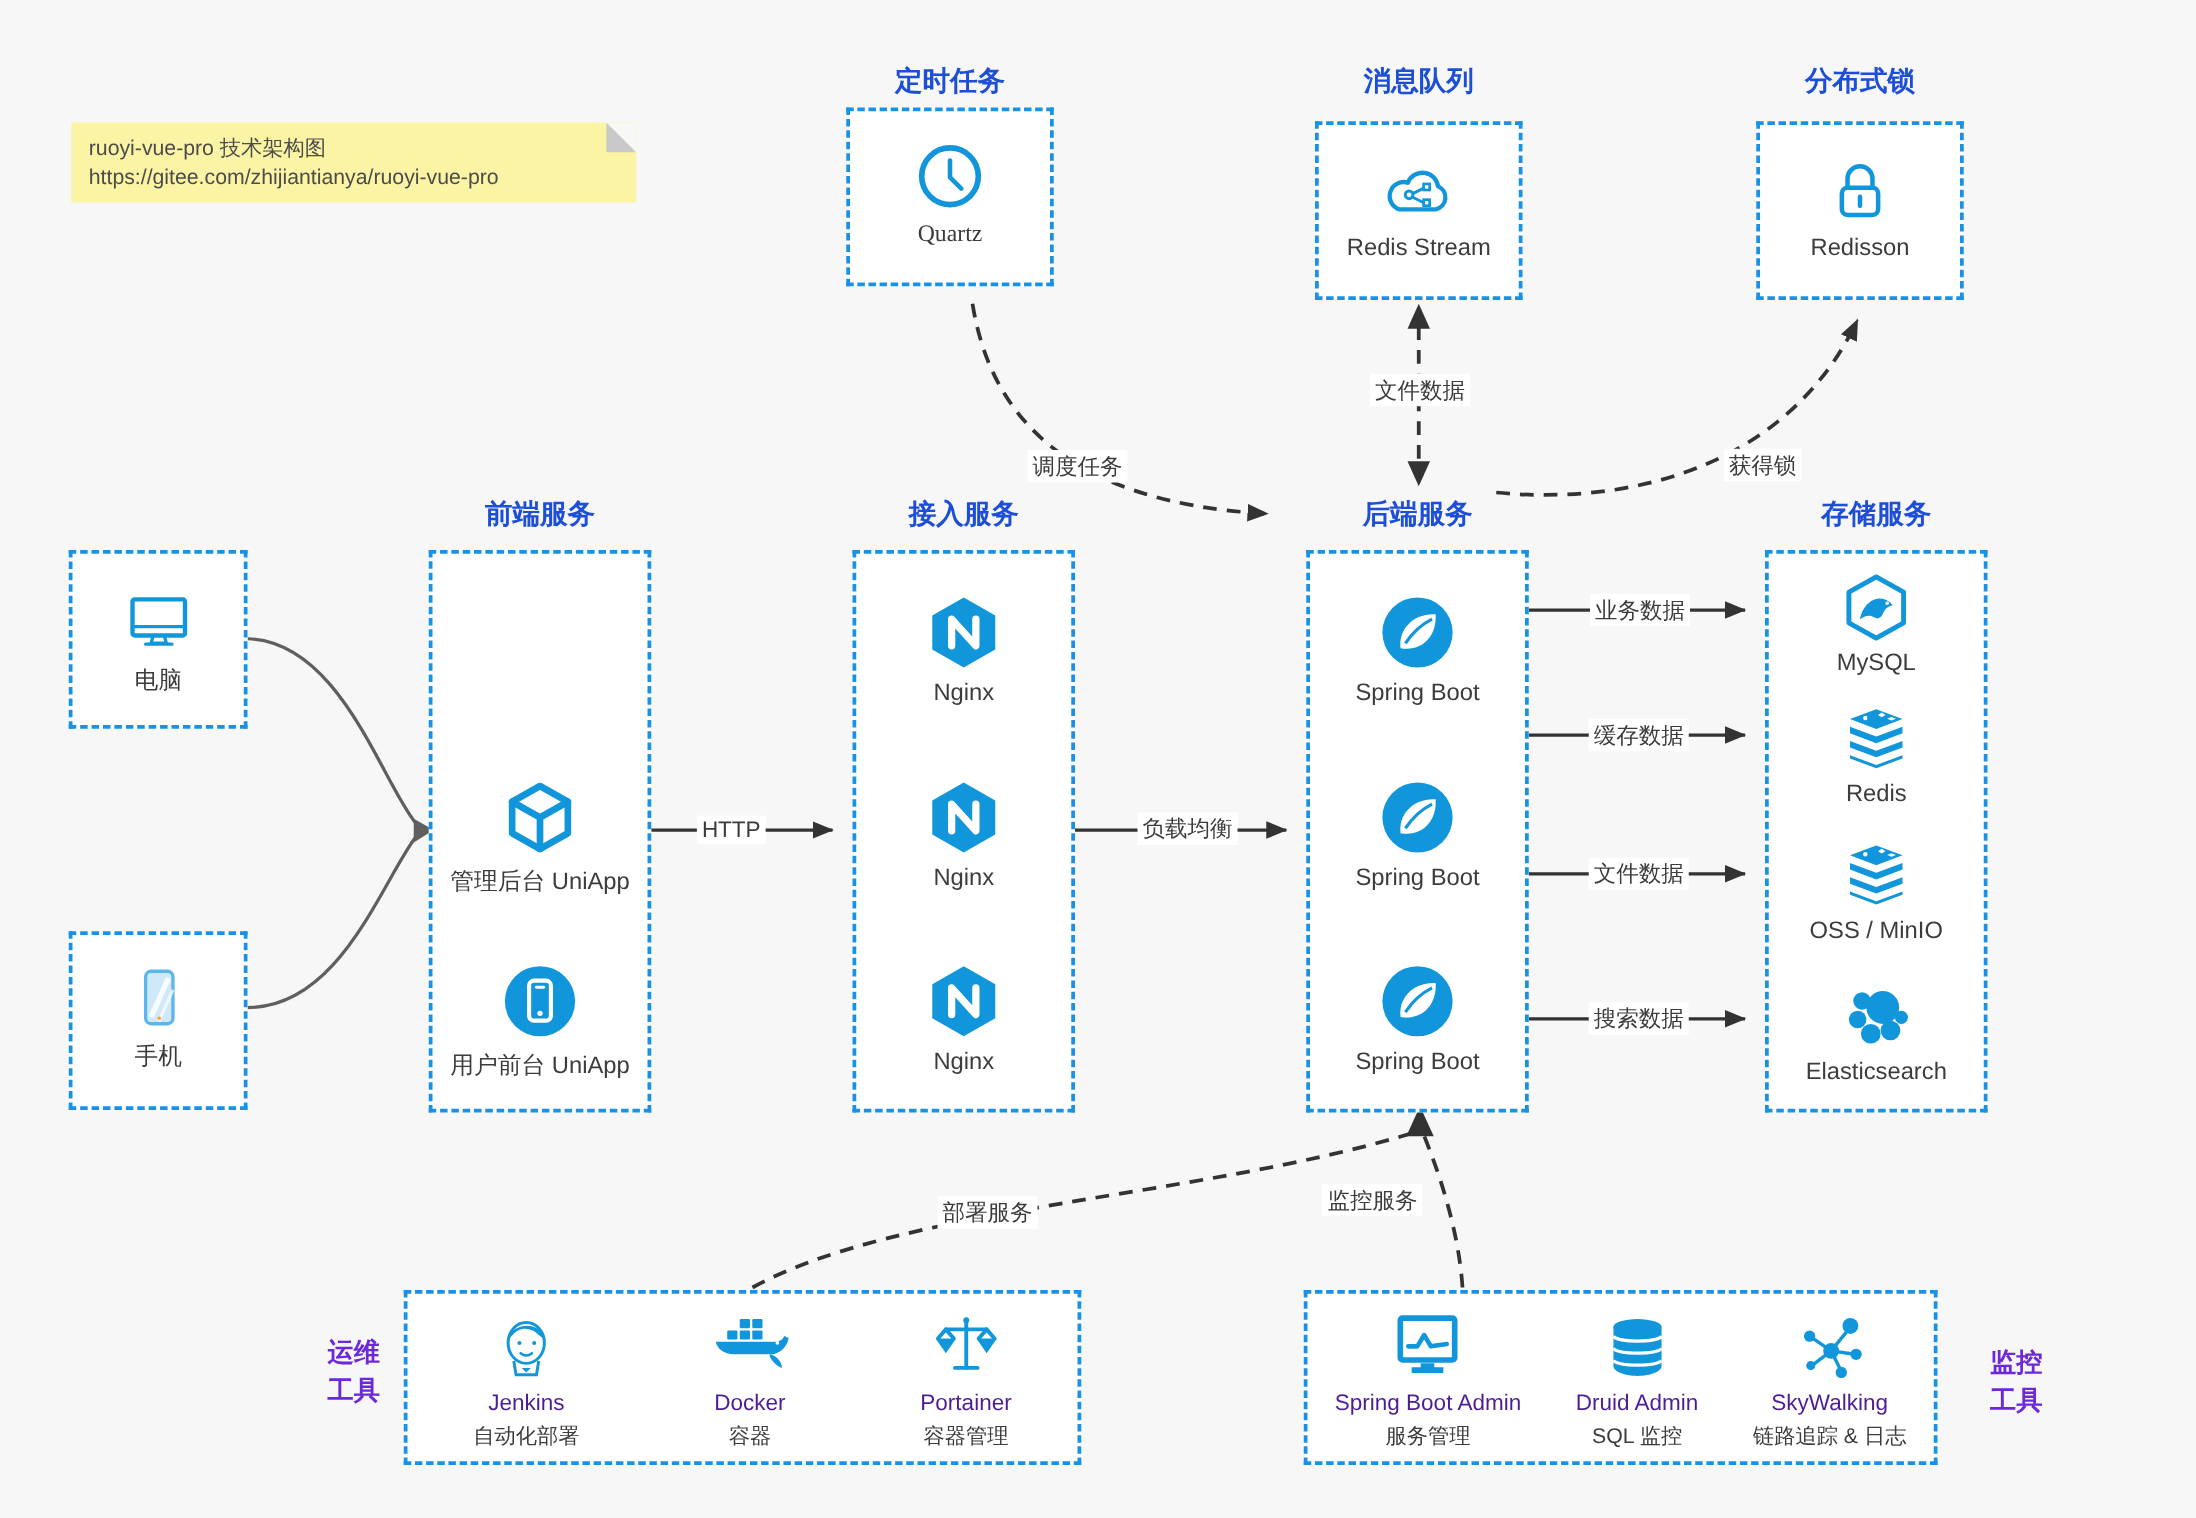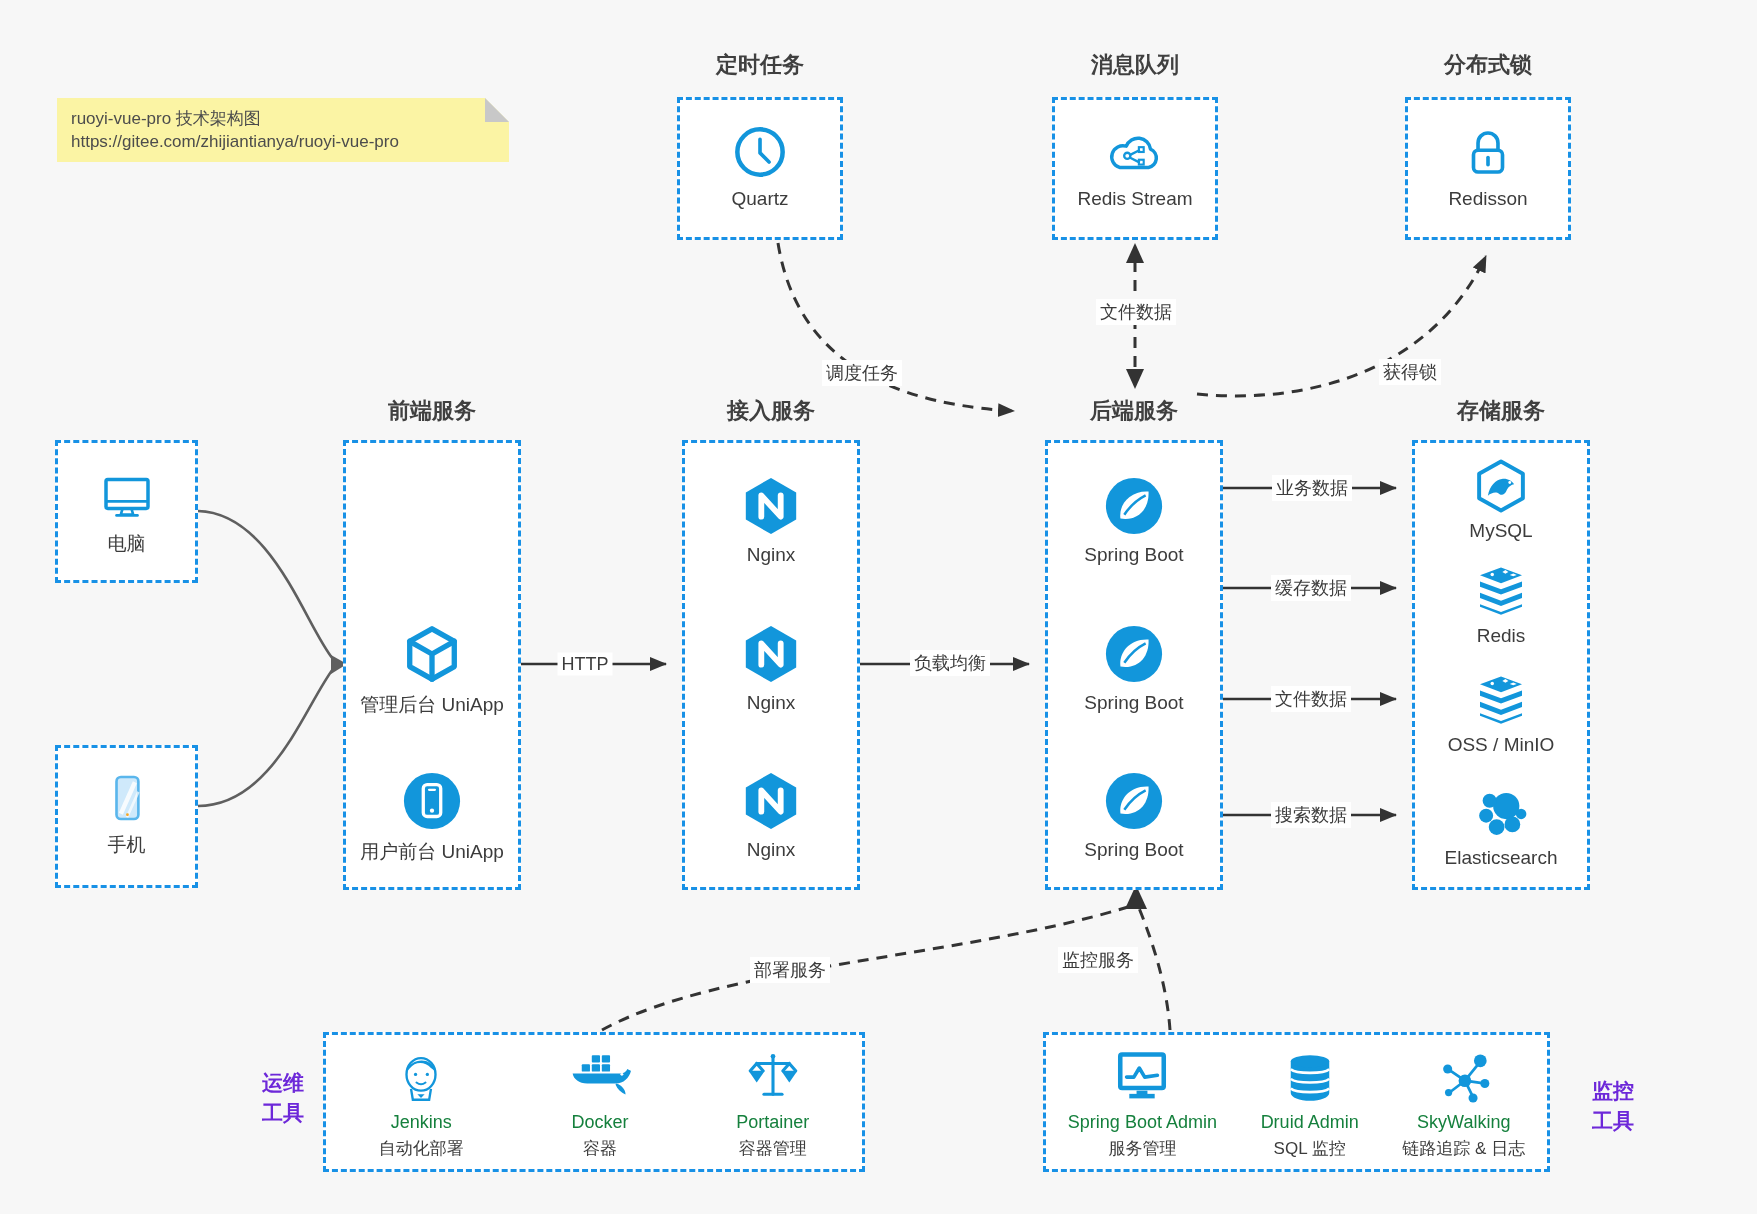--- a/index.html
+++ b/index.html
@@ -4,31 +4,31 @@
 <style>
   html,body{margin:0;padding:0;background:#f7f7f7;font-family:"Liberation Sans","DejaVu Sans",sans-serif;}
   .canvas{position:relative;width:1757px;height:1214px;background:#f7f7f7;overflow:hidden;}
   
   .note{position:absolute;left:57px;top:98px;width:452px;height:64px;background:#fbf4a4;color:#4c4c4c;
         font-size:17px;line-height:23px;padding:9px 0 0 14px;box-sizing:border-box;}
   .note svg{position:absolute;top:0;right:0;}
   
   .dbox{position:absolute;border:3px dashed #1891e6;background:#ffffff;box-sizing:border-box;}
   
-  .rtitle{position:absolute;color:#404040;font-weight:bold;font-size:22px;text-align:center;line-height:26px;}
+  .rtitle{position:absolute;color:#1d4ed8;font-weight:bold;font-size:22px;text-align:center;line-height:26px;}
   
   .item{position:absolute;display:flex;flex-direction:column;align-items:center;gap:7px;width:100%;left:0;}
   .nlabel{color:#3c3c3c;font-size:19px;white-space:nowrap;text-align:center;}
   
   .elabel{position:absolute;transform:translate(-50%,-50%);background:#ffffff;color:#3c3c3c;
           font-size:18px;padding:1px 4px;white-space:nowrap;z-index:5;}
   
   .brow{position:absolute;display:flex;justify-content:space-around;align-items:flex-start;box-sizing:border-box;padding-top:14px;}
   .bitem{display:flex;flex-direction:column;align-items:center;gap:5px;}
-  .bname{color:#15803d;font-size:18px;line-height:21px;white-space:nowrap;text-align:center;}
+  .bname{color:#4c1d95;font-size:18px;line-height:21px;white-space:nowrap;text-align:center;}
   .bdesc{color:#3c3c3c;font-size:17px;line-height:21px;white-space:nowrap;text-align:center;}
   .side-title{position:absolute;color:#6d28d9;font-weight:bold;font-size:21px;line-height:30px;text-align:center;width:80px;}
   svg.overlay{position:absolute;left:0;top:0;z-index:1;pointer-events:none;}
   .dbox,.rtitle,.note{z-index:2;}
 </style>
 </head>
 <body>
 
 <div class="canvas">
 
@@ -72,21 +72,21 @@
     <svg width="24" height="24">
       <polygon points="0,0 24,0 24,24" fill="#f7f7f7"></polygon>
       <polygon points="0,0 24,24 0,24" fill="#c8c8c8"></polygon>
     </svg>
   </div>
 
   <div class="rtitle" style="left:677px;top:52px;width:166px;">定时任务</div>
   <div class="rtitle" style="left:1052px;top:52px;width:166px;">消息队列</div>
   <div class="rtitle" style="left:1405px;top:52px;width:166px;">分布式锁</div>
 
-  <div class="dbox" style="left:677px;top:97px;width:166px;height:143px;">
+  <div class="dbox" style="left:677px;top:86px;width:166px;height:143px;font-family:Liberation Serif, serif;">
     <div class="item" style="top:23px;">
       <svg width="58" height="58" viewBox="0 0 64 64">
         <circle cx="32" cy="32" r="25" fill="none" stroke="#1296db" stroke-width="5"></circle>
         <path d="M32 18 V33 L42 43" fill="none" stroke="#1296db" stroke-width="4" stroke-linecap="round" stroke-linejoin="round"></path>
       </svg>
       <div class="nlabel">Quartz</div>
     </div>
   </div>
 
   <div class="dbox" style="left:1052px;top:97px;width:166px;height:143px;">

